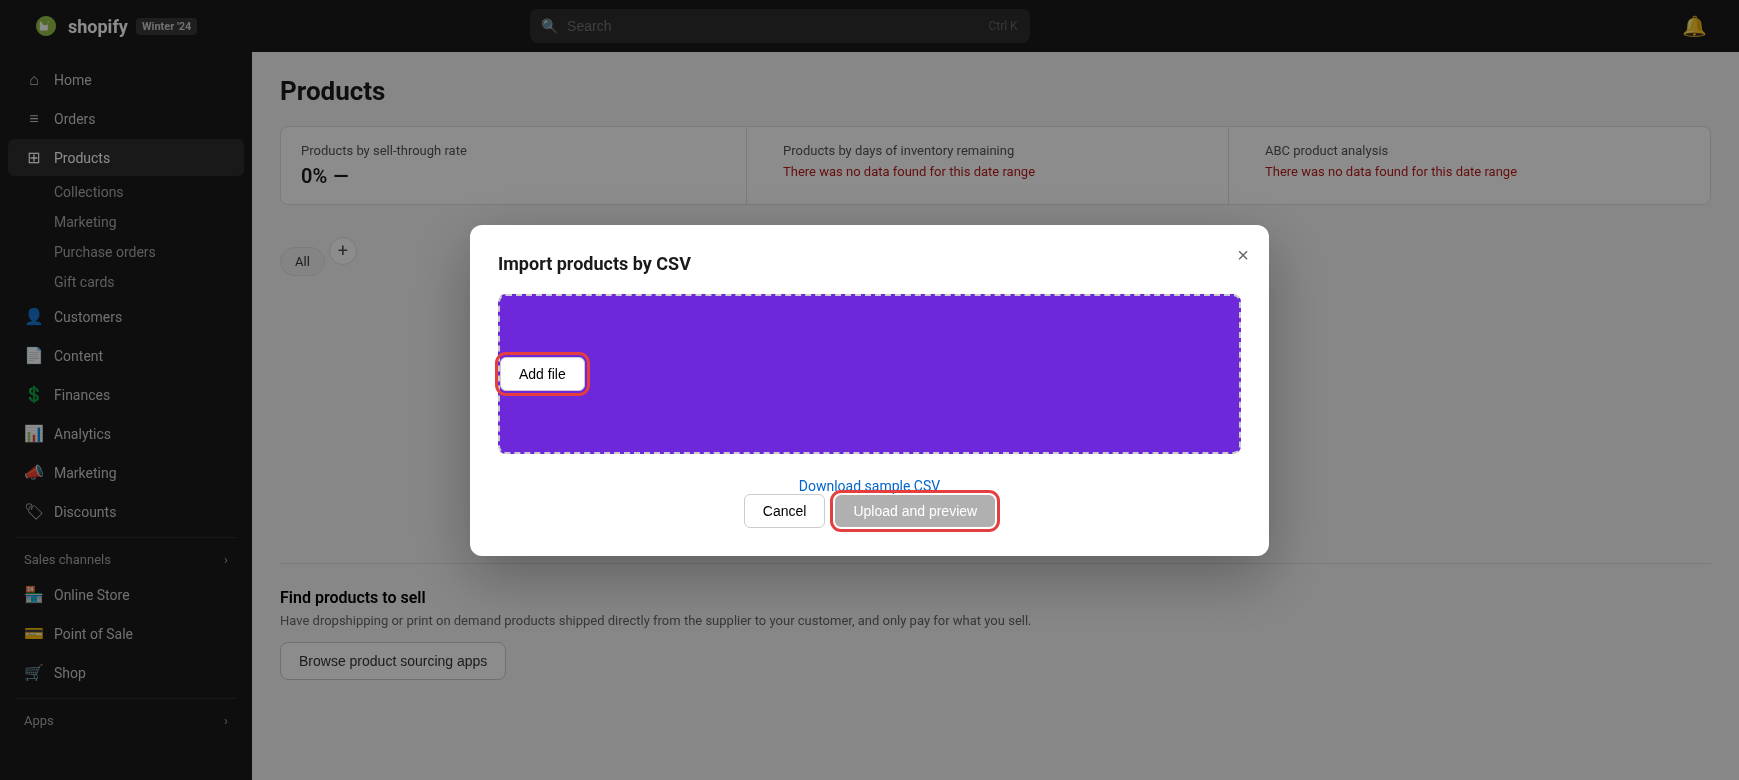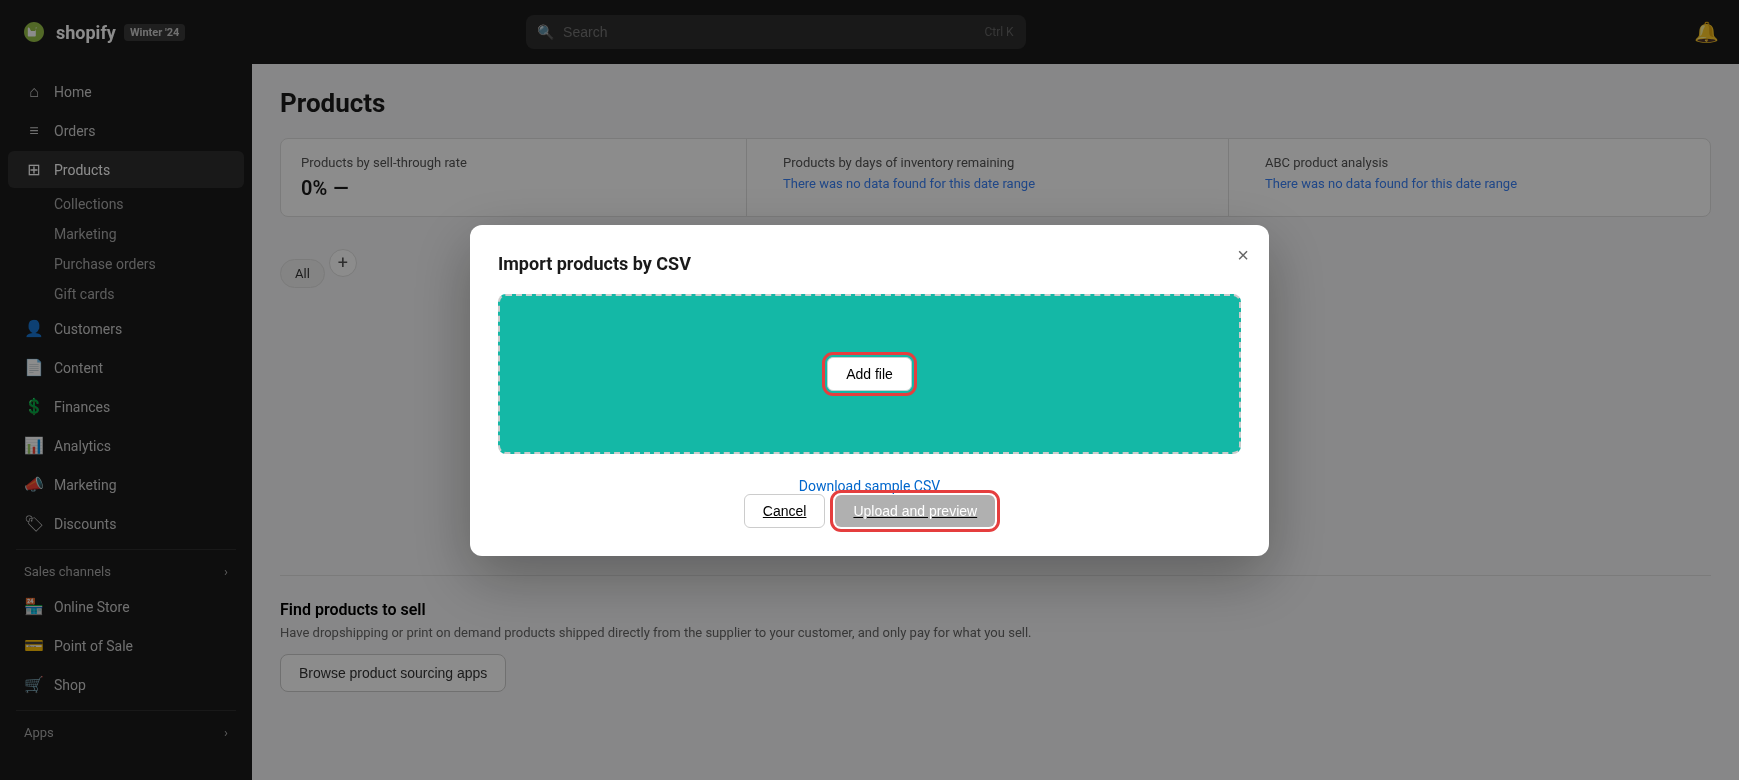--- a/index.html
+++ b/index.html
@@ -1,24 +1,24 @@
 <!DOCTYPE html>
 <html><head>
   <meta charset="utf-8">
   <style>
     * { box-sizing: border-box; margin: 0; padding: 0; }
     body { font-family: -apple-system, BlinkMacSystemFont, 'Segoe UI', Roboto, sans-serif; background: #f6f6f7; display: flex; flex-direction: column; height: 780px; overflow: hidden; }
 
     
     .topbar {
       background: #1a1a1a;
-      height: 64px;
-      display: flex;
-      align-items: center;
-      padding: 0 20px;
+      height: 52px;
+      display: flex;
+      align-items: center;
+      padding: 0 32px;
       gap: 12px;
       flex-shrink: 0;
       z-index: 10;
     }
     .topbar-logo {
       display: flex;
       align-items: center;
       gap: 8px;
       color: #fff;
       font-weight: 700;
@@ -158,21 +158,21 @@
     .stat-value {
       font-size: 20px;
       font-weight: 600;
       color: #1a1a1a;
       display: flex;
       align-items: center;
       gap: 6px;
     }
     .stat-sub {
       font-size: 13px;
-      color: #3b82f6;
+      color: #b91c1c;
       margin-top: 4px;
     }
 
     
     .tab-bar {
       display: flex;
       align-items: center;
       gap: 4px;
       margin-bottom: 16px;
     }
@@ -289,23 +289,22 @@
       cursor: pointer;
       color: #666;
       line-height: 1;
     }
     .drop-zone {
       border: 2px dashed #ccc;
       border-radius: 8px;
       height: 160px;
       display: flex;
       align-items: center;
-      justify-content: center;
       margin-bottom: 24px;
-      background: #14b8a6;
+      background: #6d28d9;
     }
     .add-file-btn {
       border: 1px solid #ccc;
       background: #fff;
       padding: 8px 18px;
       border-radius: 6px;
       font-size: 14px;
       font-weight: 500;
       cursor: pointer;
       outline: 3px solid #e53e3e;
@@ -320,21 +319,20 @@
     .download-link {
       color: #0066cc;
       font-size: 14px;
       text-decoration: none;
       cursor: pointer;
     }
     .footer-buttons {
       display: flex;
       gap: 10px;
       align-items: center;
-      text-decoration: underline;
     }
     .btn-cancel {
       background: #fff;
       border: 1px solid #ccc;
       padding: 8px 18px;
       border-radius: 6px;
       font-size: 14px;
       cursor: pointer;
     }
     .btn-upload {

